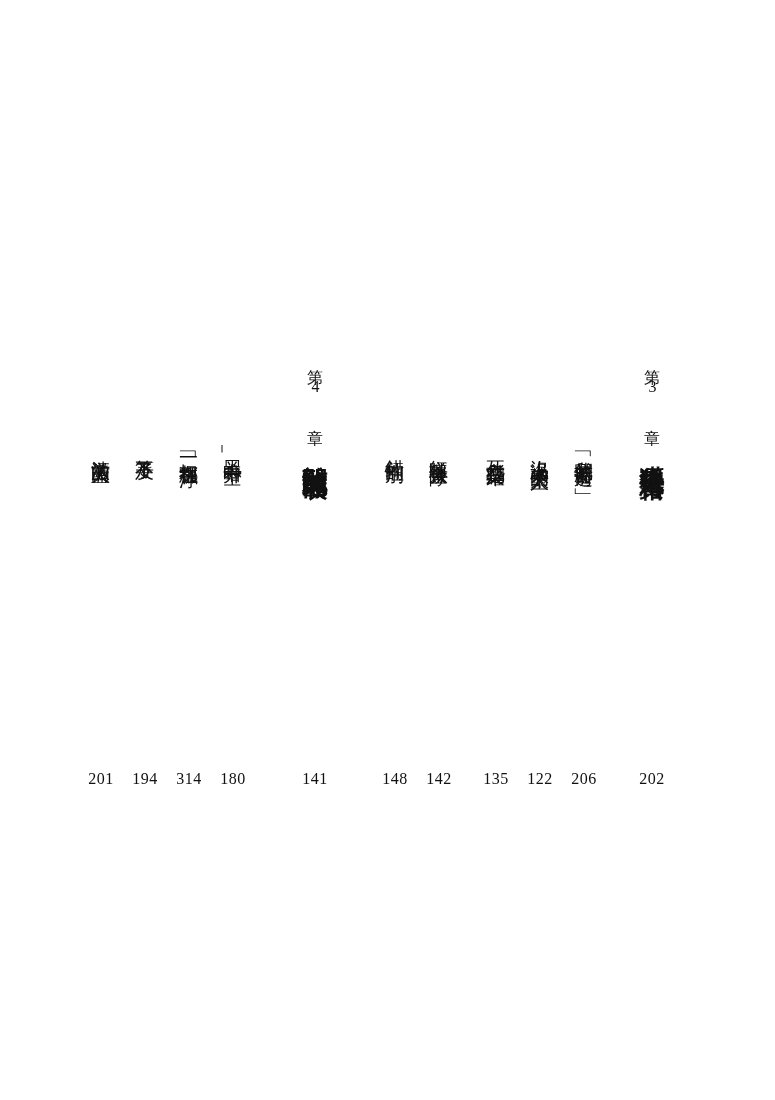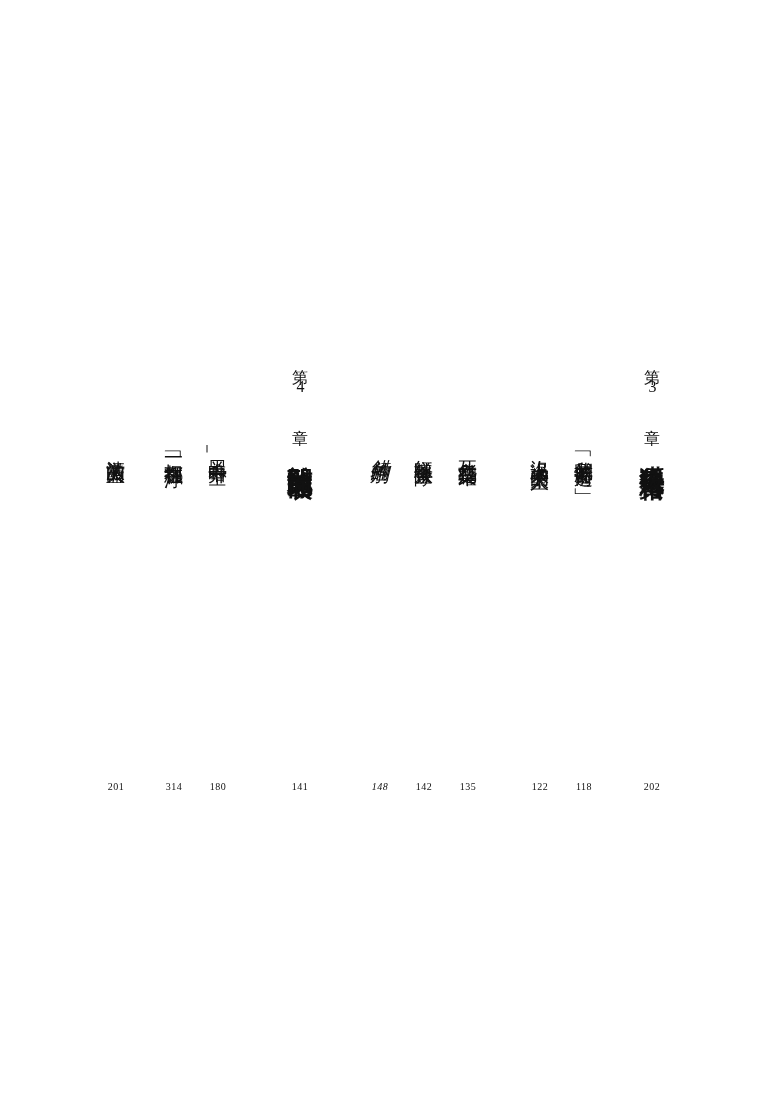--- a/index.html
+++ b/index.html
@@ -76,60 +76,60 @@
 
   
   .entry.section .vtext {
     font-size: 19px;
     margin-top: 90px;
   }
 
   
   .entry .page-num {
     position: absolute;
-    top: 426px;
+    top: 415px;
     left: 50%;
     transform: translateX(-50%);
-    font-size: 10px;
+    font-size: 16px;
     font-family: "Liberation Serif", "DejaVu Serif", serif;
     letter-spacing: 0.5px;
   }
 </style>
 </head>
 <body>
 
 <div class="page">
   <div class="toc" id="toc-root">
       <div class="entry chapter" style="width: 62px;">
         <div class="chapnum">第 3 章</div>
         <div class="chaptitle">獲得飛行資格</div>
         <div class="page-num">202</div>
       </div>
       <div style="height: 1px; width: 22px;"></div>
       <div class="entry section" style="width: 30px;">
         <div class="vtext">「我們將要前進！」</div>
-        <div class="page-num">118</div>
+        <div class="page-num">206</div>
       </div>
       <div style="height: 1px; width: 14px;"></div>
-      <div class="entry section" style="width: 30px; margin-left: 28px;">
+      <div class="entry section" style="width: 30px;">
         <div class="vtext">沒上過太空的太空人</div>
         <div class="page-num">122</div>
       </div>
       <div style="height: 1px; width: 14px;"></div>
-      <div class="entry section" style="width: 30px;">
+      <div class="entry section" style="width: 30px; margin-left: 13px;">
         <div class="vtext">死亡或是榮耀</div>
         <div class="page-num">135</div>
       </div>
       <div style="height: 1px; width: 14px;"></div>
       <div class="entry section" style="width: 30px;">
         <div class="vtext">紅隊與黃金隊</div>
         <div class="page-num">142</div>
       </div>
       <div style="height: 1px; width: 14px;"></div>
-      <div class="entry section" style="width: 30px; font-style: italic;">
+      <div class="entry section" style="width: 30px;">
         <div class="vtext">錯的性別</div>
         <div class="page-num">148</div>
       </div>
       <div style="height: 1px; width: 34px;"></div>
       <div class="entry chapter" style="width: 62px;">
         <div class="chapnum">第 4 章</div>
         <div class="chaptitle">離開地球表面</div>
         <div class="page-num">141</div>
       </div>
       <div style="height: 1px; width: 22px;"></div>
@@ -137,20 +137,24 @@
       <div class="entry section" style="width: 30px; text-decoration: underline;">
         <div class="vtext">黑暗中升空</div>
         <div class="page-num">180</div>
       </div>
       <div style="height: 1px; width: 14px;"></div>
       <div class="entry section" style="width: 30px;">
         <div class="vtext">「一切都在飄浮」</div>
         <div class="page-num">314</div>
       </div>
       <div style="height: 1px; width: 14px;"></div>
+      <div class="entry section" style="width: 30px;">
+        <div class="vtext">等不及了</div>
+        <div class="page-num">194</div>
+      </div>
       <div style="height: 1px; width: 14px;"></div>
       <div class="entry section" style="width: 30px;">
         <div class="vtext">清澈的藍天</div>
         <div class="page-num">201</div>
       </div>
       <div style="height: 1px; width: 14px;"></div>
     </div>
 </div>
 
 </body></html>

